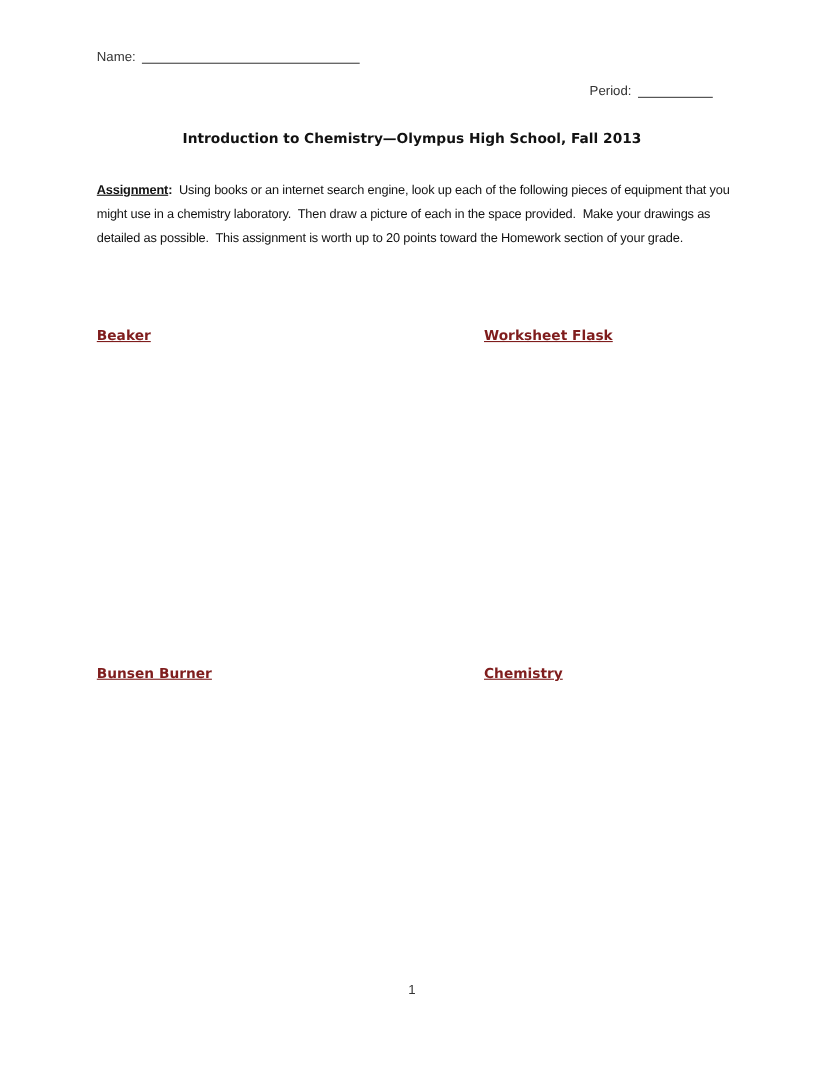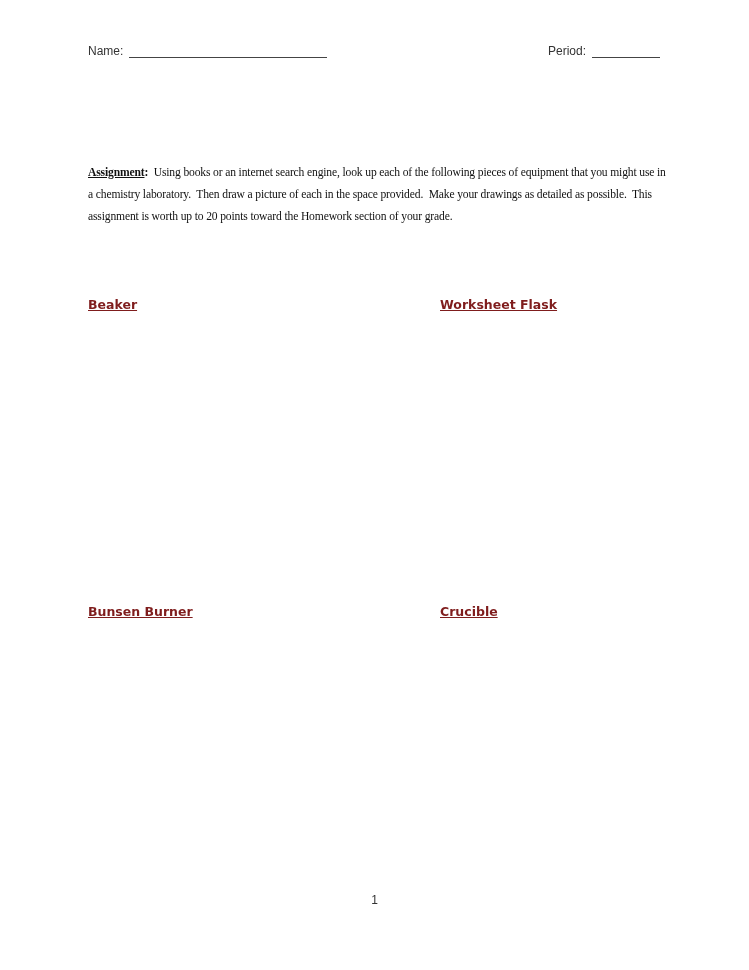--- a/index.html
+++ b/index.html
@@ -6,44 +6,45 @@
     body { width:749px; height:970px; position:relative; overflow:hidden; color:#1a1a1a; }
     .page { position:absolute; left:0; top:0; width:749px; height:951px; background:#fff; }
     .hdr { position:absolute; top:44px; font-family:"Liberation Sans", sans-serif; font-size:12px; color:#333; }
     .hdr-label { display:inline-block; vertical-align:bottom; }
     .blank { display:inline-block; border-bottom:1px solid #444; height:12px; vertical-align:bottom; margin-left:6px; }
     .title { position:absolute; top:90px; left:0; width:749px; text-align:center;
       font-family:"DejaVu Sans", sans-serif; font-size:16px; color:#111; }
     .subtitle { position:absolute; top:118px; left:0; width:749px; text-align:center;
       font-family:"DejaVu Sans", sans-serif; font-size:12.5px; font-weight:bold; color:#111; }
     .assignment { position:absolute; top:162px; left:88px; width:585px;
-      font-family:Liberation Serif, serif; font-size:11.6px; line-height:22px; color:#111; letter-spacing:-0.15px; }
+      font-family:Liberation Sans, sans-serif; font-size:11.6px; line-height:22px; color:#111; letter-spacing:-0.15px; }
     .assignment .lead { font-weight:bold; text-decoration:underline; }
     .item { position:absolute; font-family:"DejaVu Sans", sans-serif; font-size:12.5px; font-weight:bold;
       text-decoration:underline; color:#7f1d1d; }
     .pagenum { position:absolute; top:893px; left:0; width:749px; text-align:center;
       font-family:"Liberation Sans", sans-serif; font-size:12px; color:#333; }
   </style>
 </head>
 <body>
 
 <div class="page">
 
   <div class="hdr" style="left:88px;">
     <span class="hdr-label">Name:</span><span class="blank" style="width:198px;"></span>
   </div>
 
-  <div class="hdr" style="left:548px;">
+  <div class="hdr" style="left:536px;margin-top:31px;">
     <span class="hdr-label">Period:</span><span class="blank" style="width:68px;"></span>
   </div>
 
+  <div class="subtitle">Introduction to Chemistry—Olympus High School, Fall 2013</div>
 
   <div class="assignment">
     <span class="lead">Assignment</span><span style="font-weight:bold;">:</span><span style="white-space:pre-wrap;">  Using books or an internet search engine, look up each of the following pieces of equipment that you might use in a chemistry laboratory.  Then draw a picture of each in the space provided.  Make your drawings as detailed as possible.  This assignment is worth up to 20 points toward the Homework section of your grade.</span>
   </div>
 
   <div class="item" style="left:88px; top:297px;">Beaker</div>
   <div class="item" style="left:440px; top:297px;">Worksheet Flask</div>
   <div class="item" style="left:88px; top:604px;text-decoration:underline;">Bunsen Burner</div>
-  <div class="item" style="left:440px; top:604px;">Crucible</div>
+  <div class="item" style="left:440px; top:604px;">Chemistry</div>
 
   <div class="pagenum">1</div>
 </div>
 
 </body></html>

